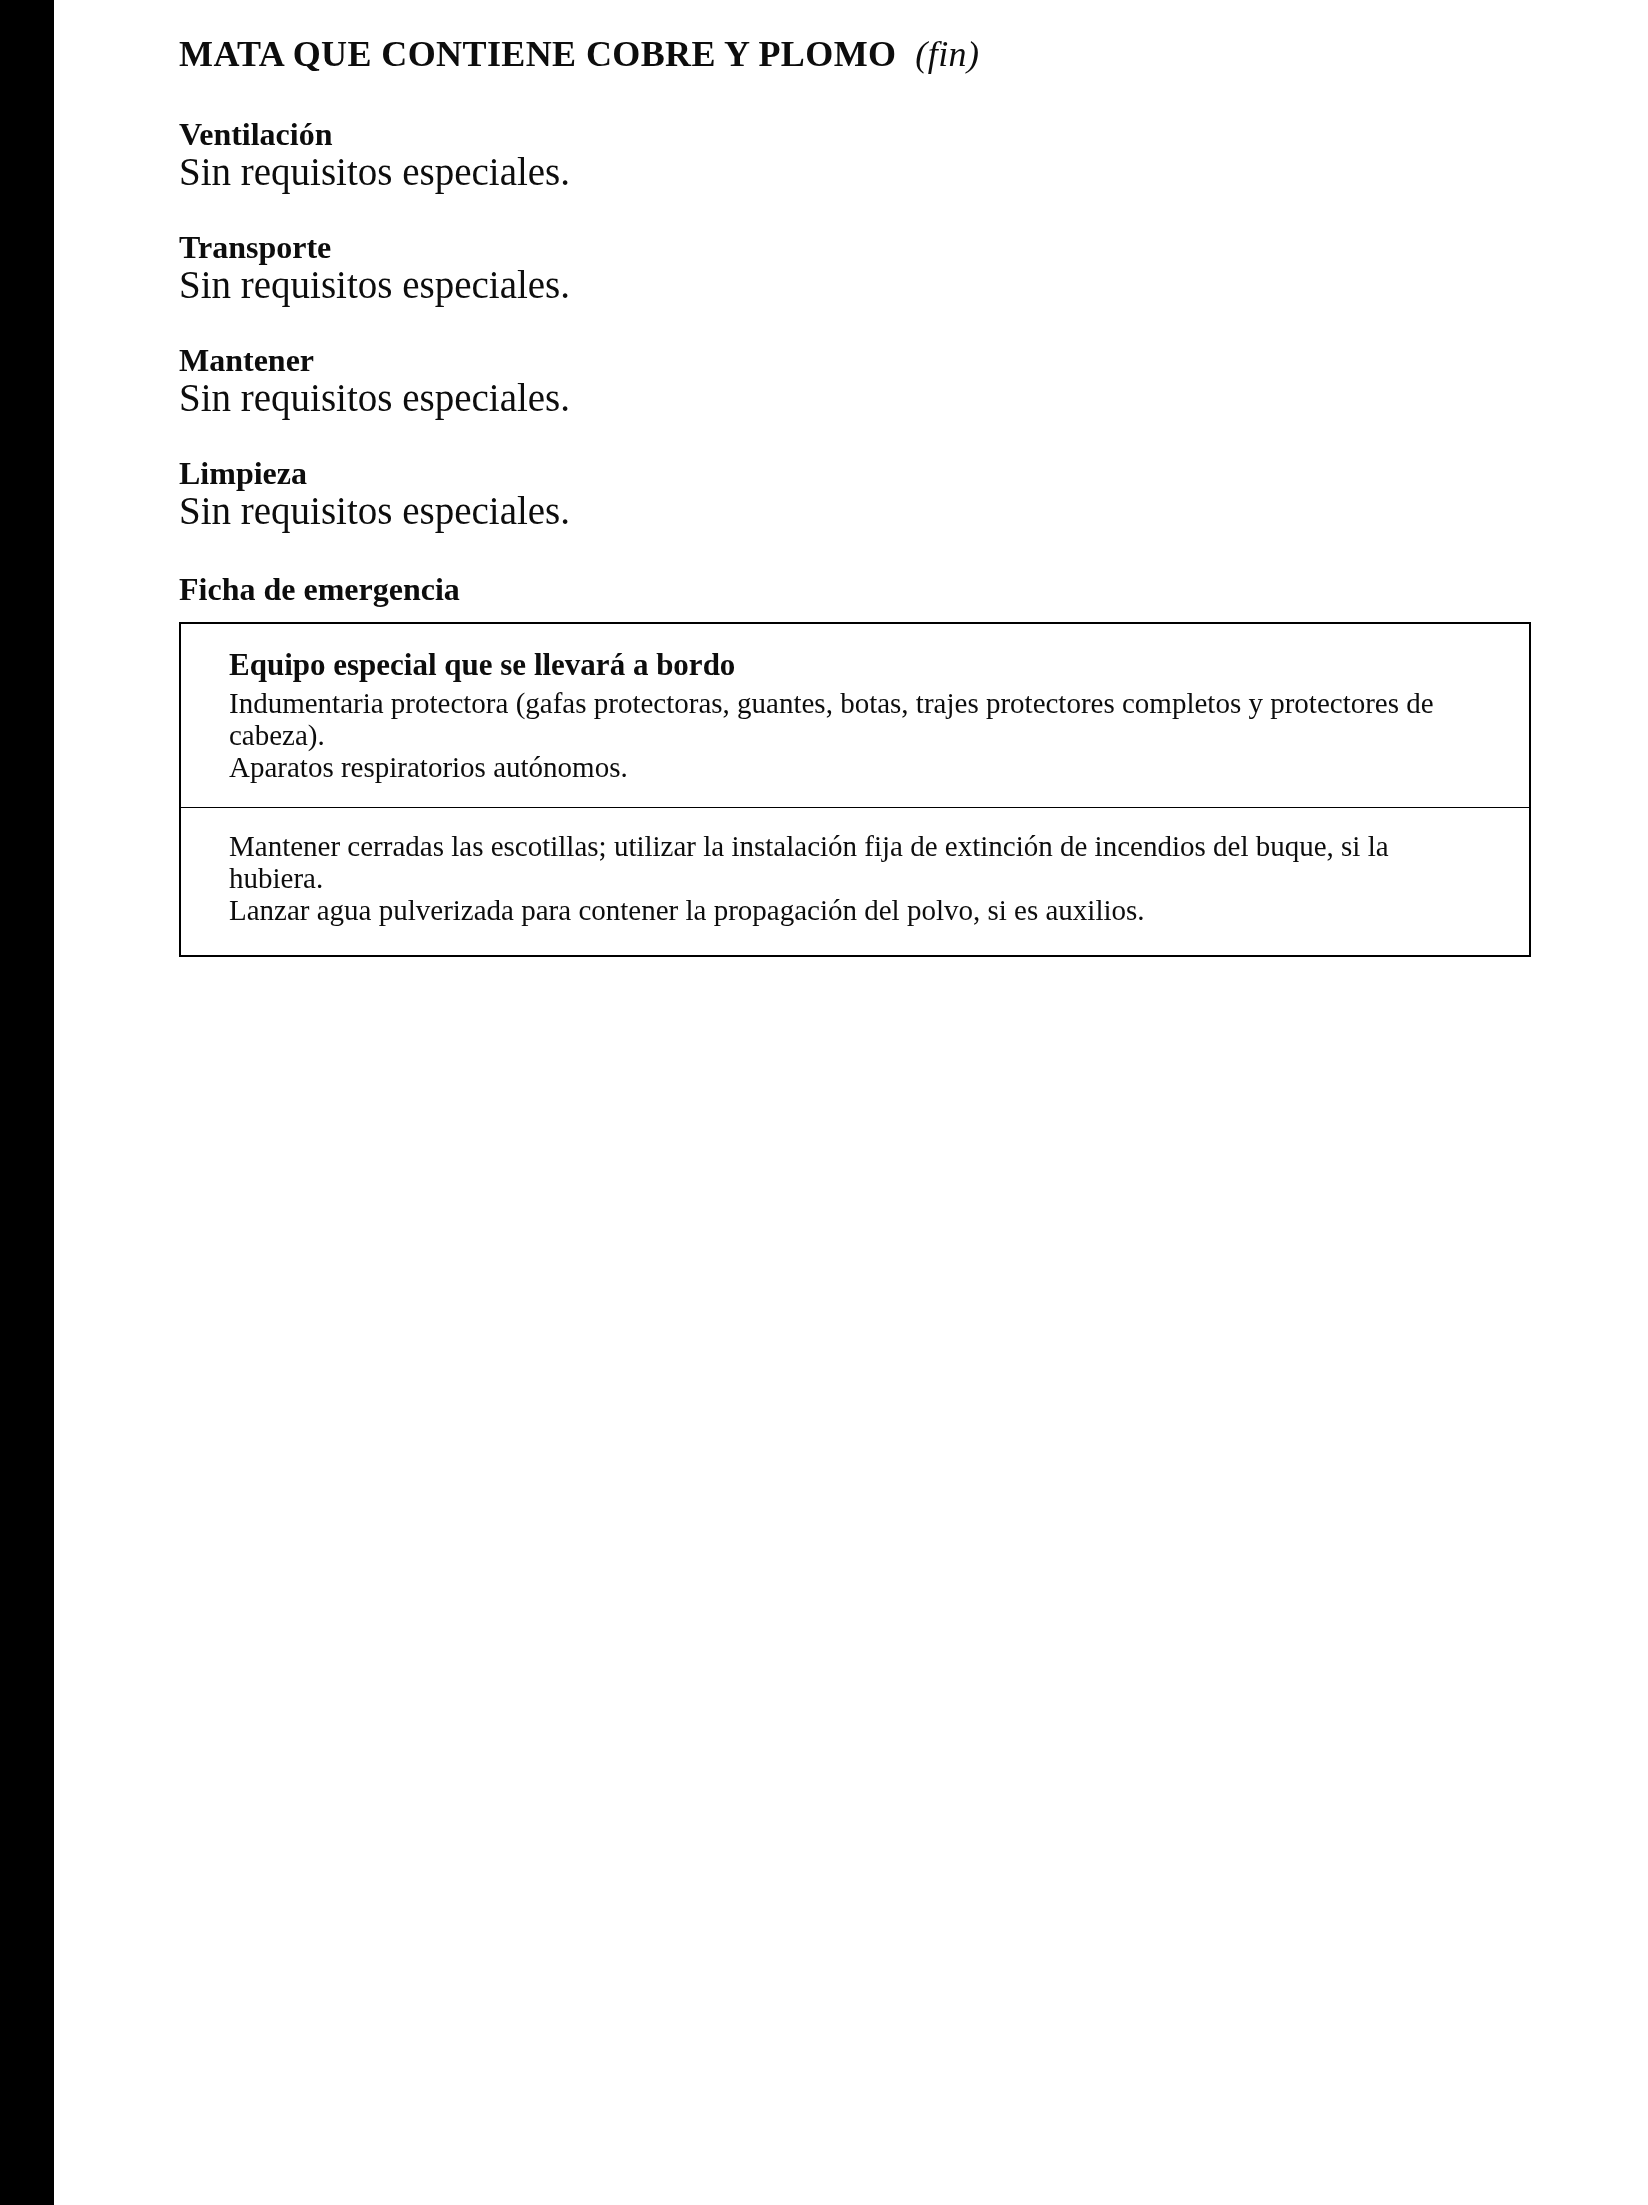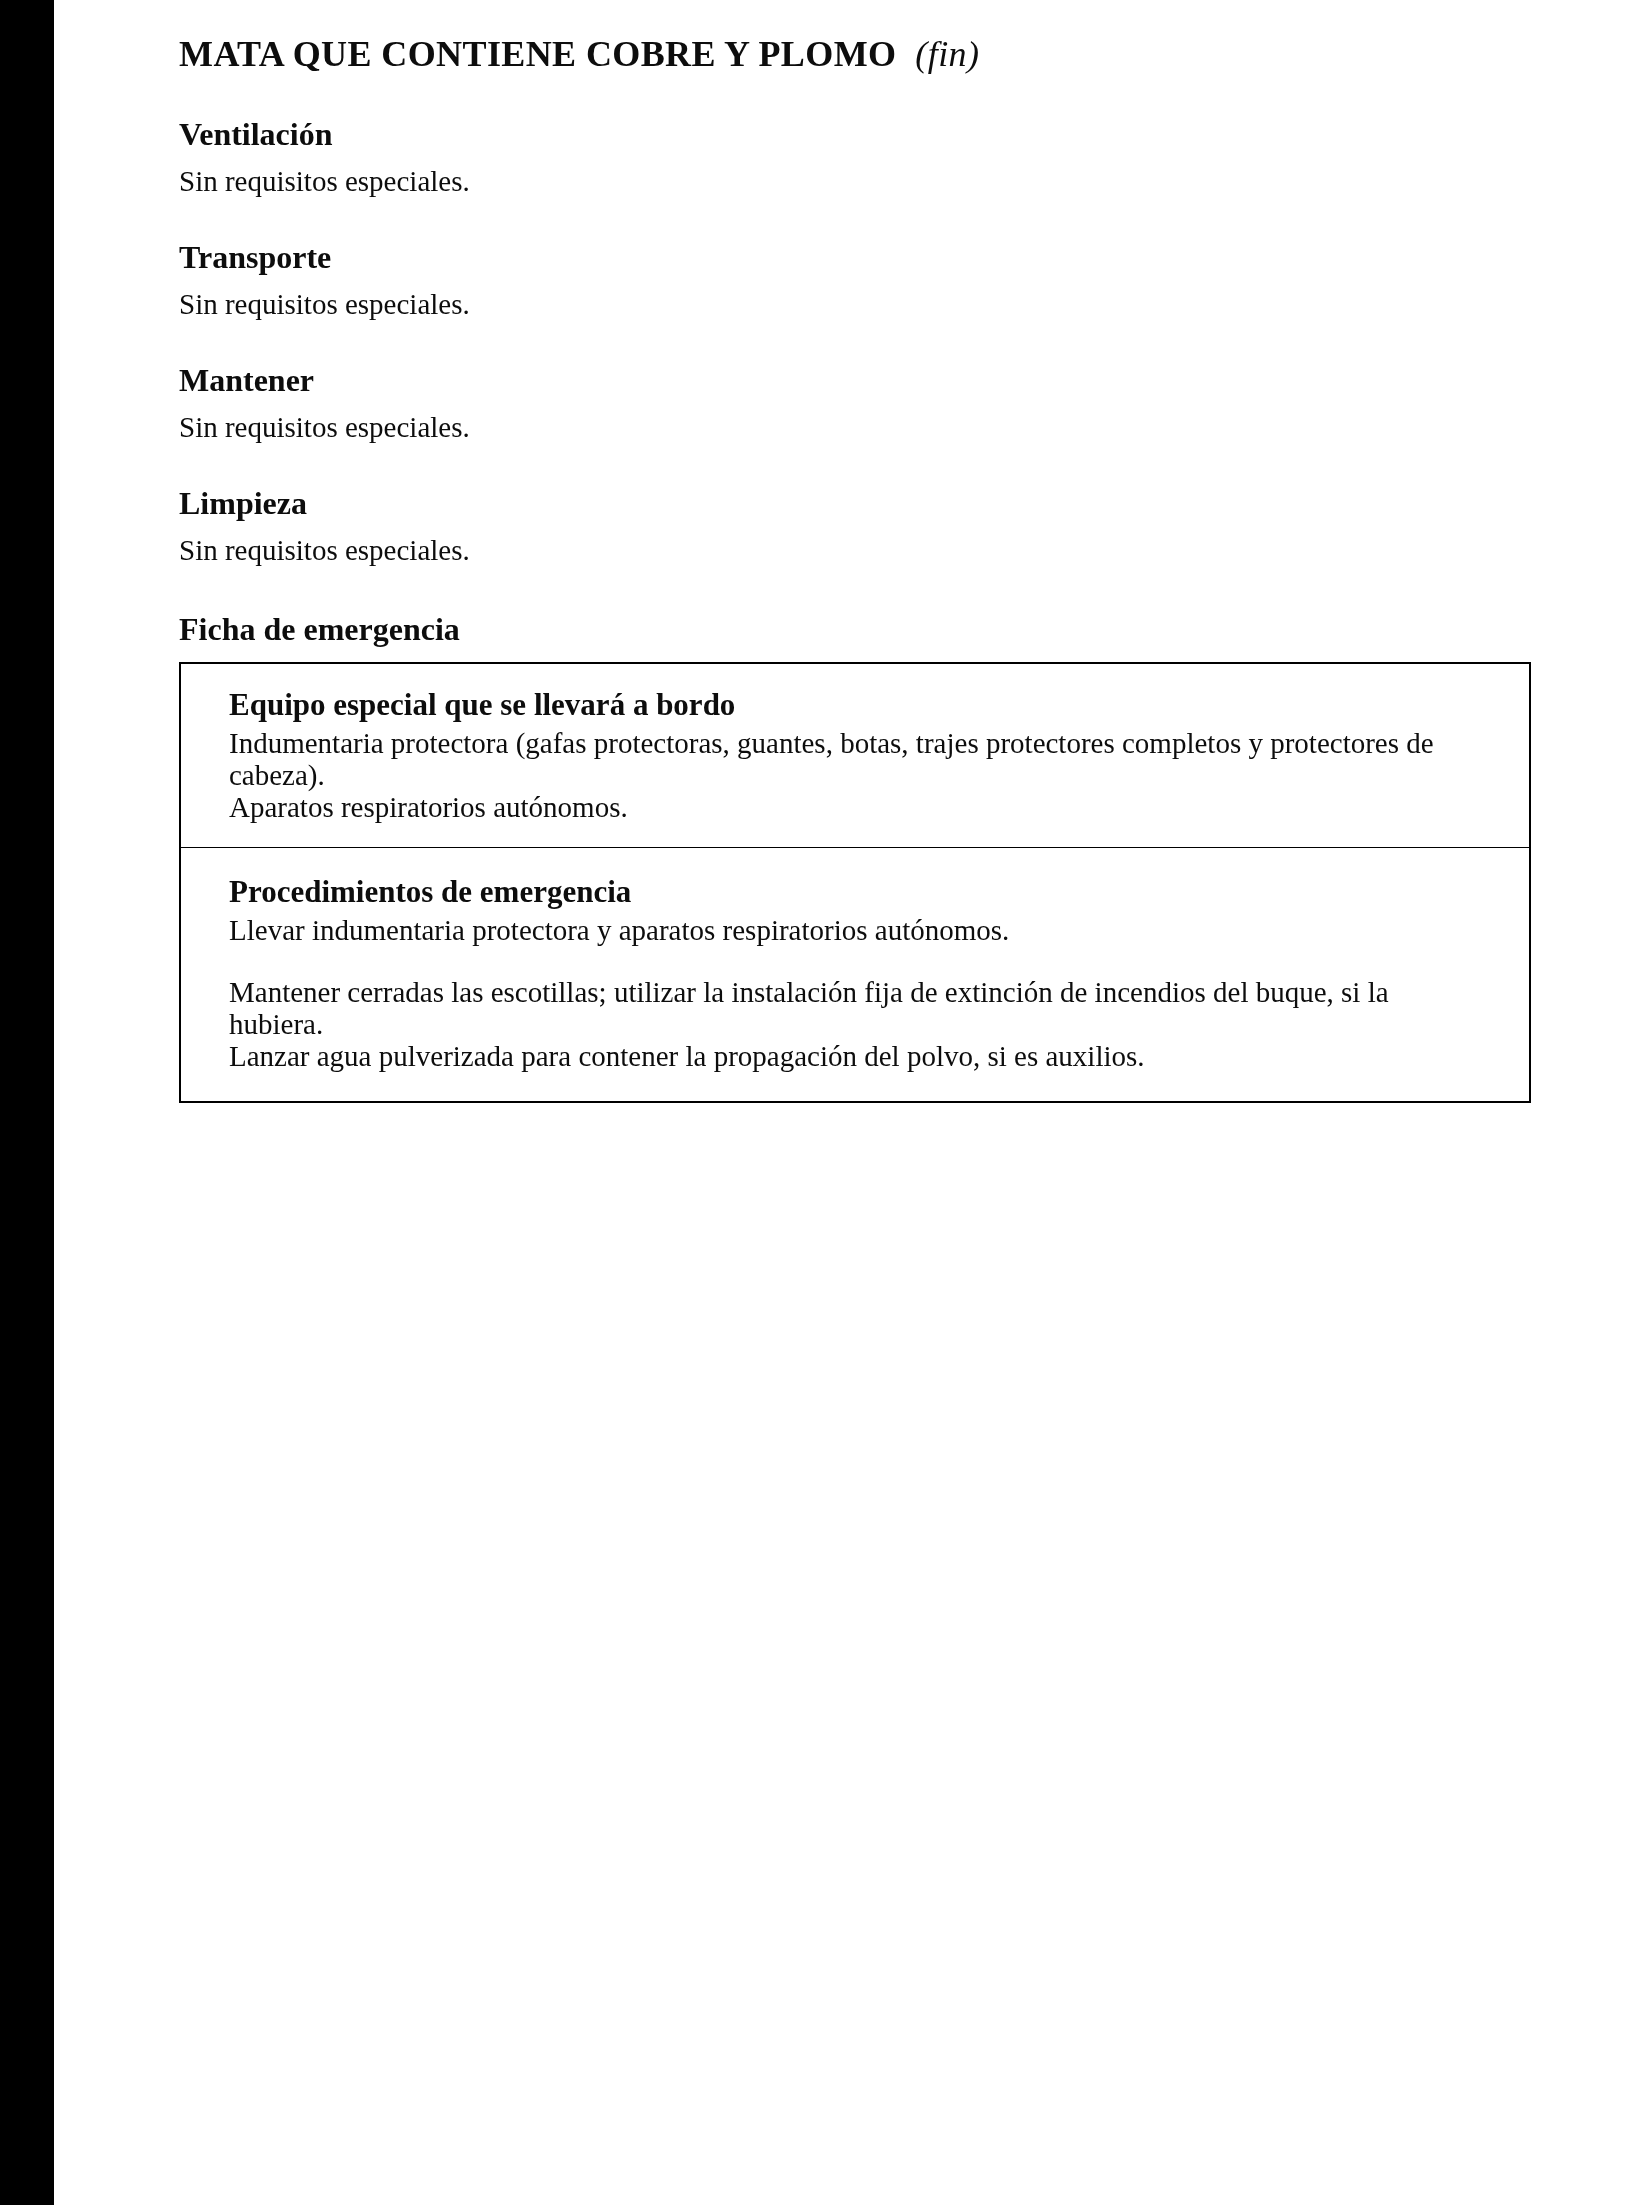--- a/index.html
+++ b/index.html
@@ -42,23 +42,23 @@
     margin-left: 9.5px;
   }
 
   .sec { margin-top: 40px; }
   .sec h2, h2.emergency-heading {
     font-size: 32px;
     font-weight: 700;
     line-height: 37px;
   }
   .sec p {
-    font-size: 29px;
+    font-size: 39px;
     line-height: 35px;
-    margin-top: 11px;
+    margin-top: 1px;
   }
 
   h2.emergency-heading { margin-top: 43px; }
 
   .emergency-box {
     margin-top: 14px;
     width: 1352px;
     border: 2.4px solid #000000;
     text-align: left;
   }
@@ -118,24 +118,20 @@
     <div class="emergency-box">
 
       <div class="box-row">
         <p class="box-title">Equipo especial que se llevará a bordo</p>
         <p class="box-line">Indumentaria protectora (gafas protectoras, guantes, botas, trajes protectores completos y protectores de cabeza).</p>
         <p class="box-line">Aparatos respiratorios autónomos.</p>
       </div>
 
       <div class="box-row">
 
-        <div class="sub">
-          <p class="box-title">Procedimientos de emergencia</p>
-          <p class="box-line">Llevar indumentaria protectora y aparatos respiratorios autónomos.</p>
-        </div>
 
         <div class="sub">
           <p class="box-line">Mantener cerradas las escotillas; utilizar la instalación fija de extinción de incendios del buque, si la hubiera.</p>
           <p class="box-line">Lanzar agua pulverizada para contener la propagación del polvo, si es auxilios.</p>
         </div>
 
 
       </div>
 
     </div>

